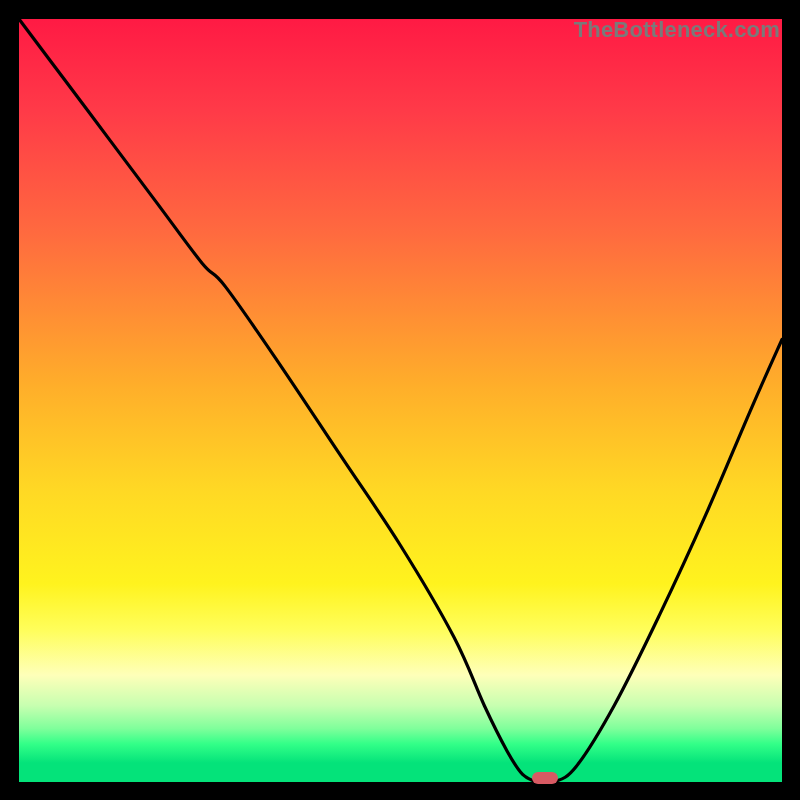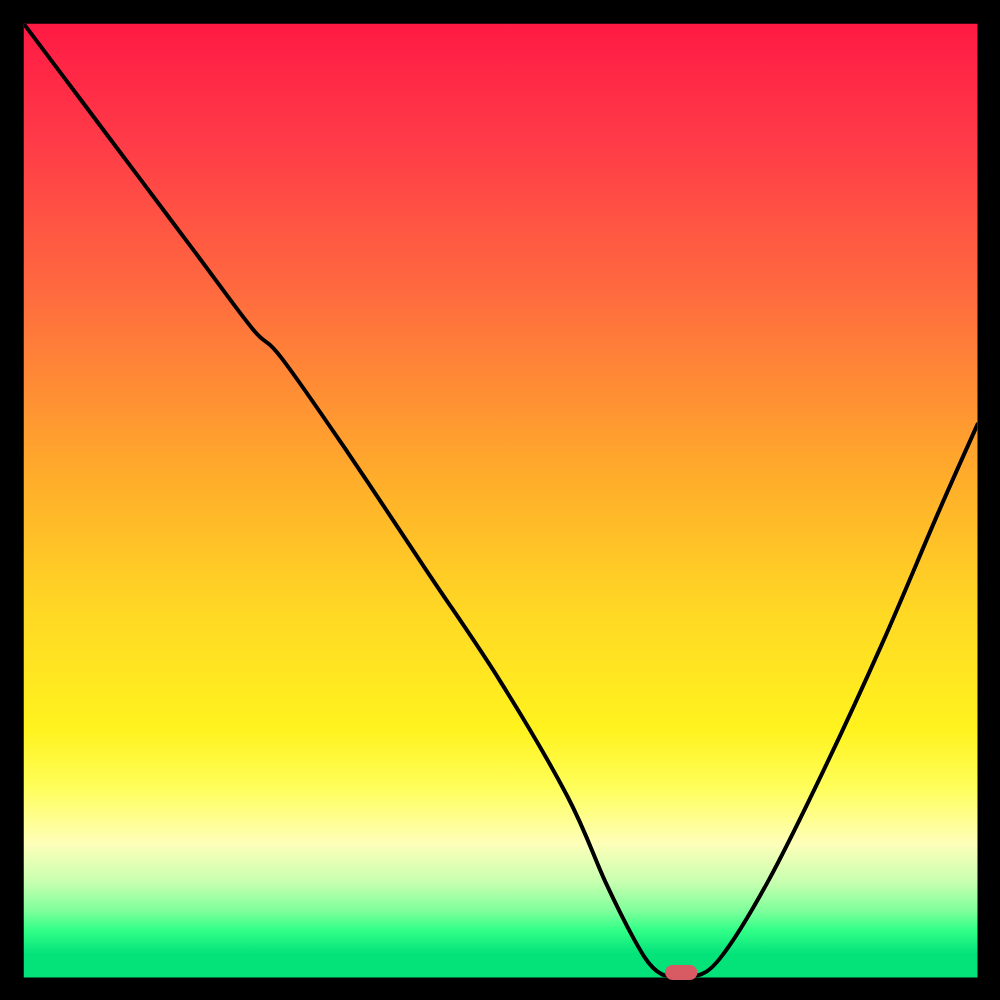--- a/index.html
+++ b/index.html
@@ -64,19 +64,20 @@
     left: 0;
     top: 0;
   }
 </style>
 </head>
 <body>
 
 <div class="frame">
   <div class="plot"></div>
 
+  <div class="watermark">TheBottleneck.com</div>
 
   <svg class="curve" width="763" height="763" viewBox="0 0 763 763">
     <path id="curve-path" fill="none" stroke-width="3.2" stroke-linecap="round" stroke="#000000" d="M 0.0 0.0 C 8.2 11.0, 29.3 39.1, 45.8 61.0 C 62.3 83.0, 75.1 100.1, 91.6 122.1 C 108.0 144.1, 120.9 161.1, 137.3 183.1 C 153.8 205.1, 170.8 229.1, 183.1 244.2 C 195.5 259.3, 192.3 249.2, 206.0 267.1 C 219.7 284.9, 238.8 313.1, 259.4 343.3 C 280.0 373.6, 298.5 401.9, 320.5 434.9 C 342.4 467.9, 360.9 493.5, 381.5 526.5 C 402.1 559.4, 419.8 589.2, 434.9 618.0 C 450.0 646.9, 455.8 666.1, 465.4 686.7 C 475.0 707.3, 481.5 720.1, 488.3 732.5 C 495.2 744.8, 498.1 749.9, 503.6 755.4 C 509.1 760.9, 513.3 761.6, 518.8 763.0 C 524.3 764.4, 527.2 765.7, 534.1 763.0 C 541.0 760.3, 546.0 761.5, 557.0 747.7 C 568.0 734.0, 580.0 714.2, 595.1 686.7 C 610.2 659.2, 624.4 629.5, 640.9 595.1 C 657.4 560.8, 670.2 533.0, 686.7 495.9 C 703.2 458.9, 718.7 420.7, 732.5 389.1 C 746.2 357.5, 757.5 332.8, 763.0 320.5"></path>
   </svg>
 
   <div class="marker" id="marker" style="background: rgb(216, 90, 99); left: 526.47px; top: 759px;"></div>
 </div>
 
 </body></html>

